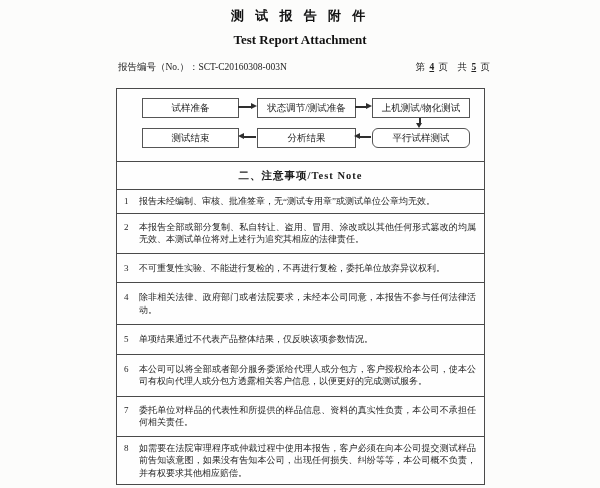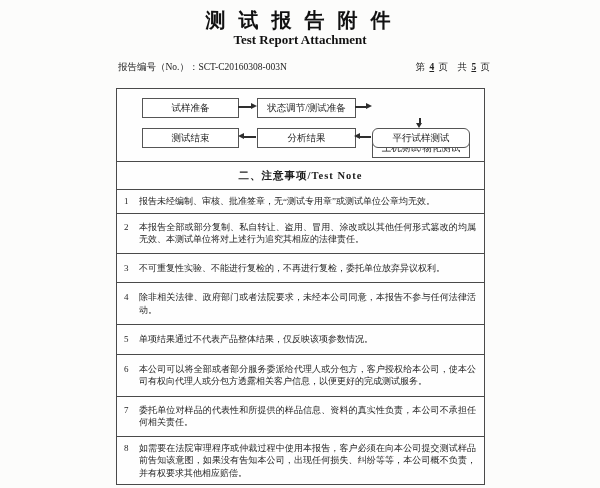--- a/index.html
+++ b/index.html
@@ -4,21 +4,21 @@
 <style>
   html,body{margin:0;padding:0;}
   body{
     width:600px;height:488px;position:relative;
     background:#fcfcfb;color:#1c1c1c;
     font-family:"Liberation Serif","DejaVu Serif",serif;
     overflow:hidden;
   }
   .title-cn{
     position:absolute;top:7px;left:0;width:600px;text-align:center;
-    font-size:20px;font-weight:bold;letter-spacing:4px;color:#111;
+    font-size:13px;font-weight:bold;letter-spacing:4px;color:#111;
   }
   .title-en{
     position:absolute;top:32px;left:0;width:600px;text-align:center;
     font-size:13px;font-weight:bold;color:#111;
   }
   .meta-row{
     position:absolute;top:61px;left:118px;width:372px;
     display:flex;justify-content:space-between;align-items:flex-start;
     font-size:9.5px;color:#222;
   }
@@ -34,21 +34,21 @@
   }
   .sec-header.second{height:27px;line-height:27px;}
   .flow-area{position:relative;height:72px;border-bottom:1px solid #4a4a4a;}
   .flow-box{
     position:absolute;border:1px solid #555;background:#fff;
     font-size:9.5px;text-align:center;height:18px;line-height:18px;
     white-space:nowrap;color:#1a1a1a;
   }
   .fb1{left:25px;top:9px;width:95px;}
   .fb2{left:140px;top:9px;width:97px;}
-  .fb3{left:255px;top:9px;width:96px;margin-top:40px;}
+  .fb3{left:255px;top:9px;width:96px;}
   .fb4{left:25px;top:39px;width:95px;}
   .fb5{left:140px;top:39px;width:97px;}
   .fb6{left:255px;top:39px;width:96px;border-radius:6px;}
   .arr{position:absolute;background:#2e2e2e;}
   .arr-h{height:1.5px;}
   .arr-r::after{
     content:'';position:absolute;right:-6px;top:-2.8px;
     border-left:6px solid #2e2e2e;border-top:3.5px solid transparent;border-bottom:3.5px solid transparent;
   }
   .arr-l::before{

